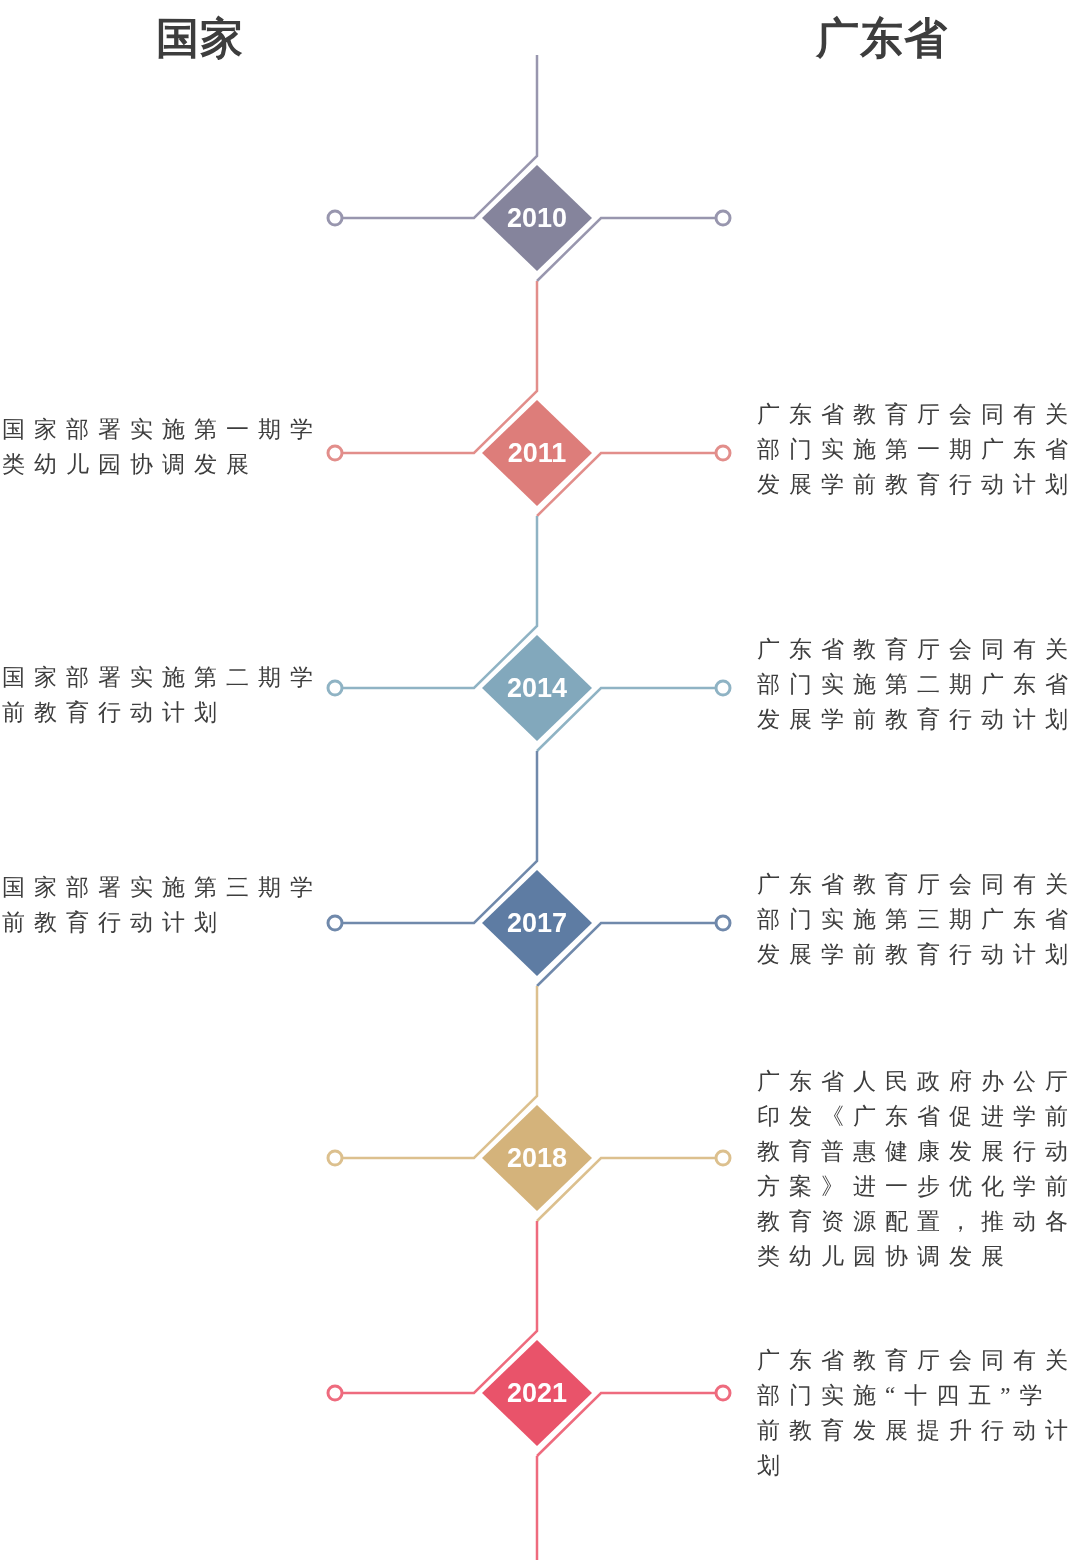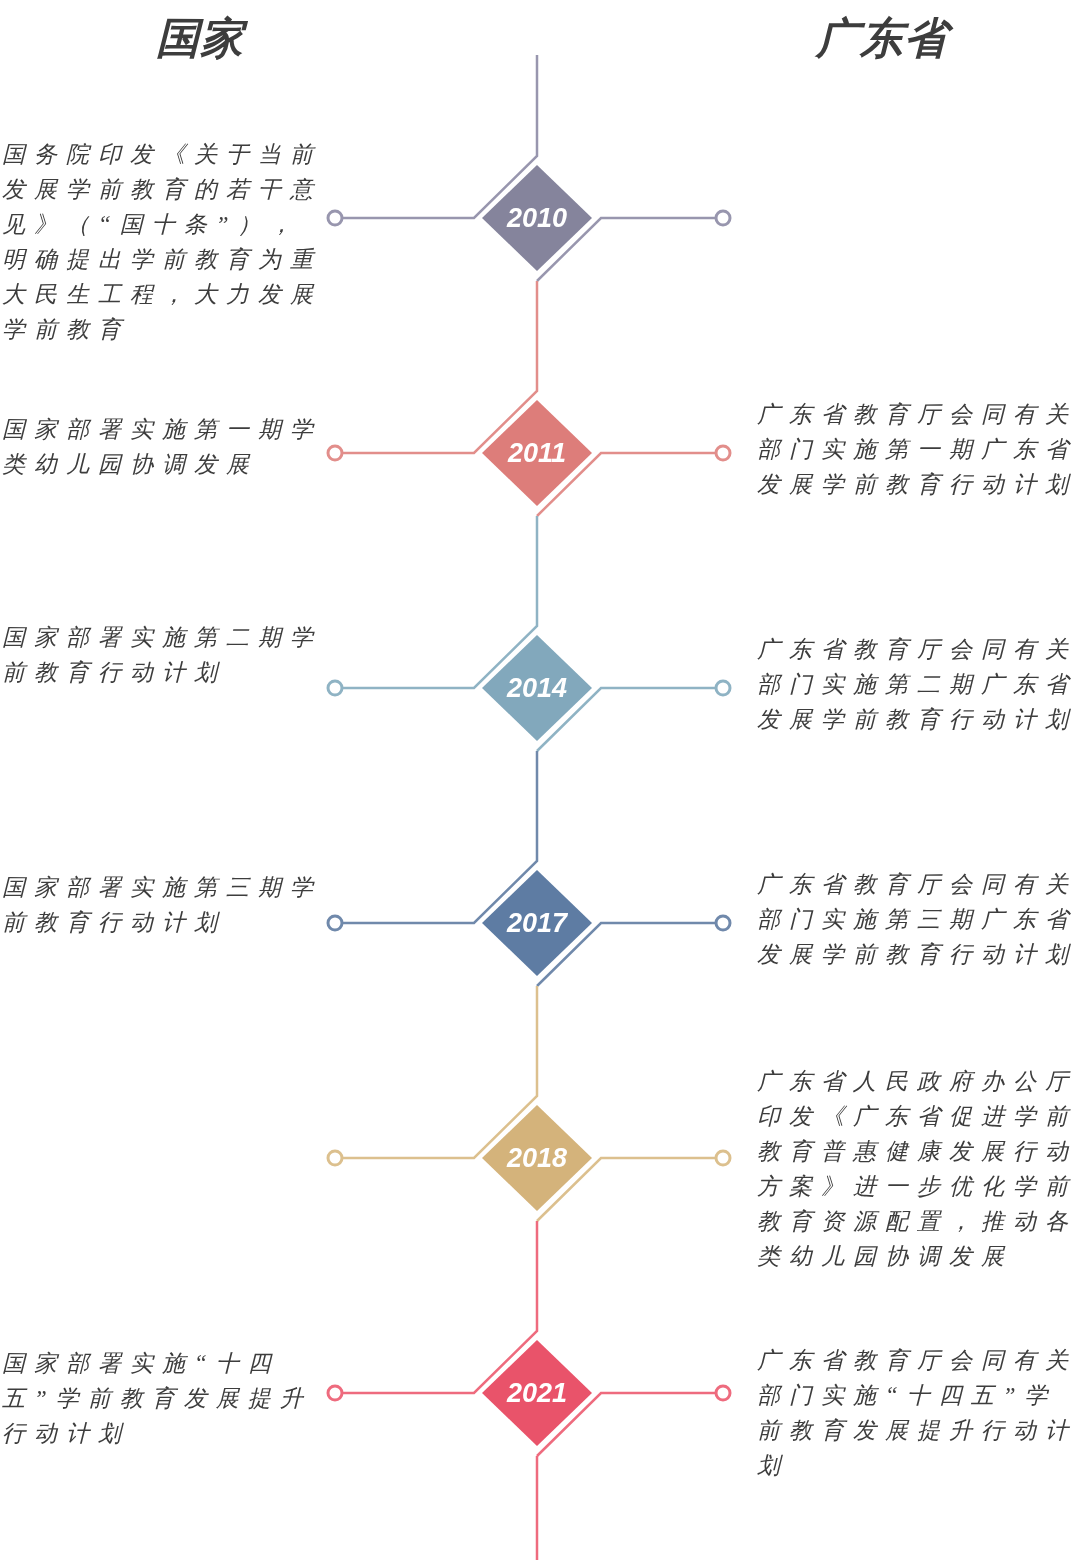--- a/index.html
+++ b/index.html
@@ -2,21 +2,20 @@
 <html><head>
 <meta charset="utf-8">
 <style>
   html,body { margin:0; padding:0; background:#ffffff; }
   .page {
     position:relative;
     width:1080px; height:1563px;
     background:#ffffff;
     overflow:hidden;
     font-family:"Liberation Serif","DejaVu Serif",serif;
-    font-style:italic;
   }
   .col-header {
     position:absolute;
     top:14px;
     font-family:"Liberation Sans","DejaVu Sans",sans-serif;
     font-weight:700;
     font-size:43px;
     line-height:48px;
     color:#3d3d3d;
     letter-spacing:1px;
@@ -107,53 +106,44 @@
       <path class="tl" d="M537 1221 L537 1331 L474 1393 L343 1393" stroke="#ee6b7e"></path>
       <path class="tl" d="M715 1393 L601 1393 L537 1456" stroke="#ee6b7e"></path>
       <path class="tl" d="M537 1456 L537 1560" stroke="#ee6b7e"></path>
       <circle class="endcap" cx="335" cy="1393" r="7" stroke="#ee6b7e"></circle>
       <circle class="endcap" cx="723" cy="1393" r="7" stroke="#ee6b7e"></circle>
       <polygon class="diamond" points="537,1340 592,1393 537,1446 482,1393" fill="#e9536a"></polygon>
       <text class="year" x="537" y="1402">2021</text>
     </g>
   </svg>
 
-  <div class="event-text left-col" style="top:137px">国务院印发《关于当前
-发展学前教育的若干意
-见》（“国十条”），
-明确提出学前教育为重
-大民生工程，大力发展
-学前教育</div>
 
   <div class="event-text left-col" style="top:412px">国家部署实施第一期学
 类幼儿园协调发展</div>
   <div class="event-text right-col" style="top:397px">广东省教育厅会同有关
 部门实施第一期广东省
 发展学前教育行动计划</div>
 
-  <div class="event-text left-col" style="top:620px">国家部署实施第二期学
+  <div class="event-text left-col" style="top:660px">国家部署实施第二期学
 前教育行动计划</div>
   <div class="event-text right-col" style="top:632px">广东省教育厅会同有关
 部门实施第二期广东省
 发展学前教育行动计划</div>
 
   <div class="event-text left-col" style="top:870px">国家部署实施第三期学
 前教育行动计划</div>
   <div class="event-text right-col" style="top:867px">广东省教育厅会同有关
 部门实施第三期广东省
 发展学前教育行动计划</div>
 
   <div class="event-text right-col" style="top:1064px">广东省人民政府办公厅
 印发《广东省促进学前
 教育普惠健康发展行动
 方案》进一步优化学前
 教育资源配置，推动各
 类幼儿园协调发展</div>
 
-  <div class="event-text left-col" style="top:1346px">国家部署实施“十四
-五”学前教育发展提升
-行动计划</div>
   <div class="event-text right-col" style="top:1343px">广东省教育厅会同有关
 部门实施“十四五”学
 前教育发展提升行动计
 划</div>
 
 </div>
 
 </body></html>

